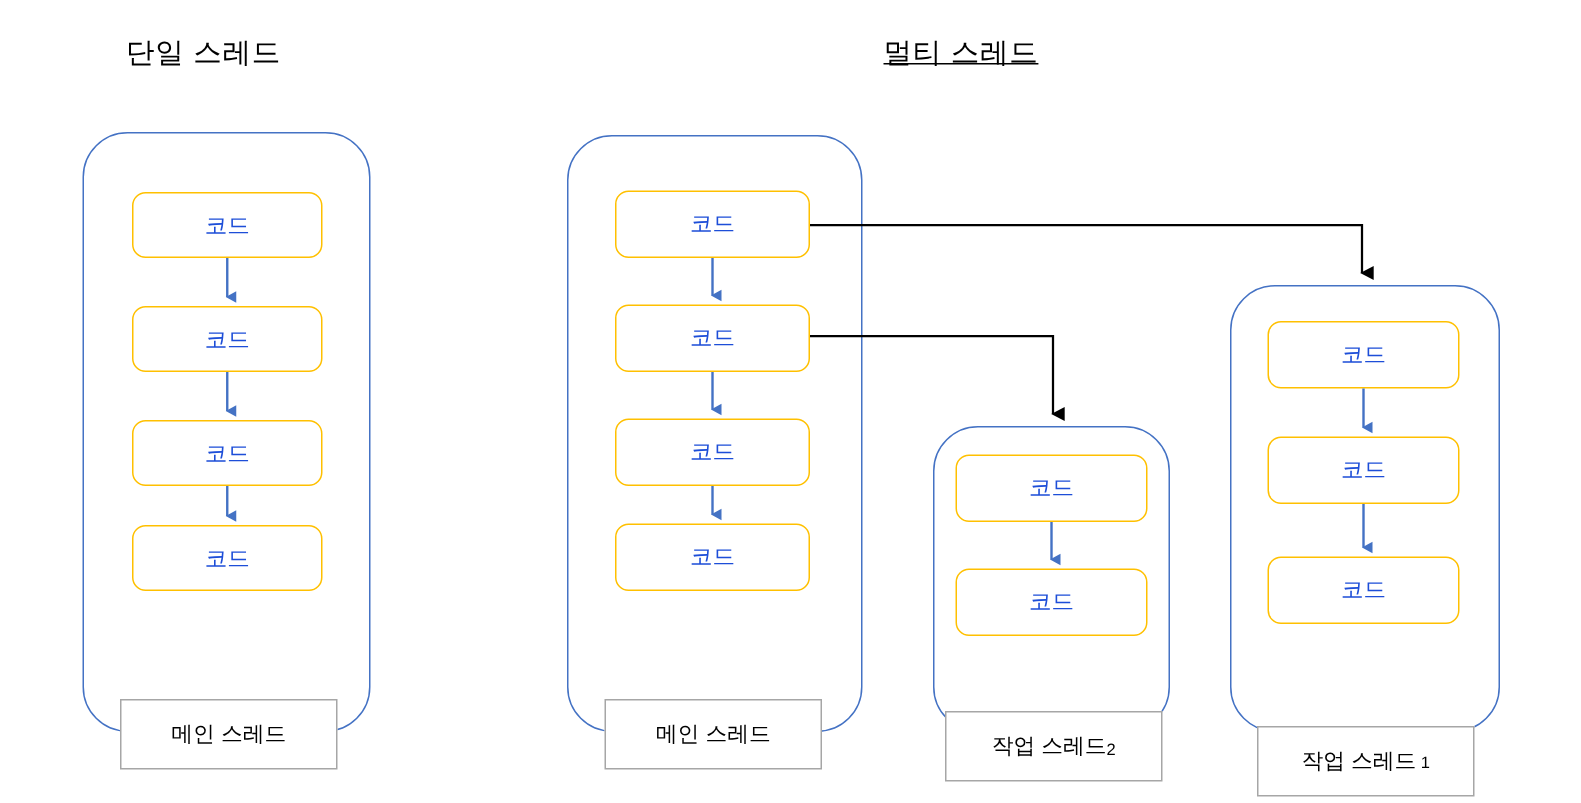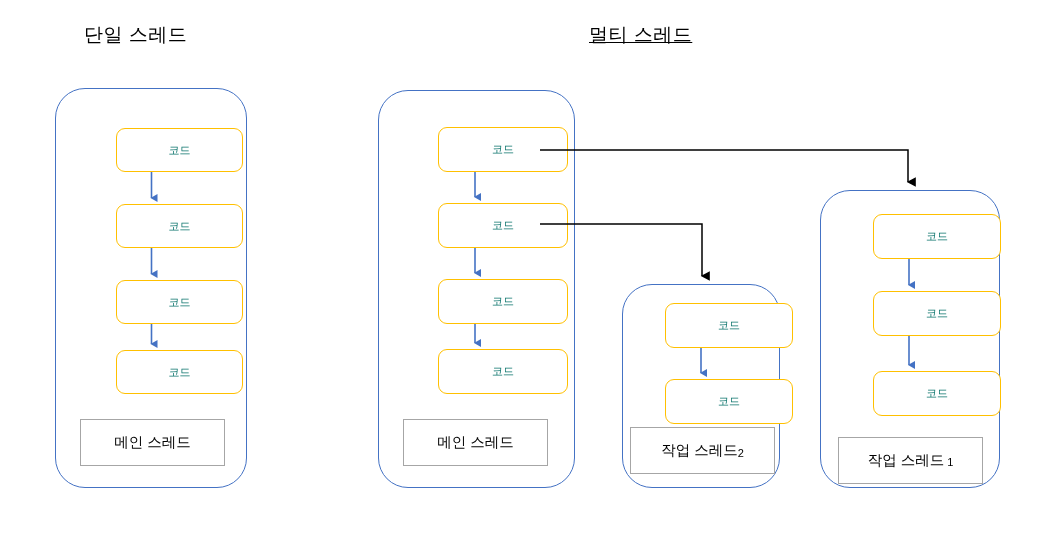--- a/index.html
+++ b/index.html
@@ -34,34 +34,34 @@
   }
   .code-box {
     position: absolute;
     box-sizing: border-box;
     border: 1.6px solid #FFC000;
     border-radius: 9px;
     background: #ffffff;
     display: flex;
     align-items: center;
     justify-content: center;
-    font-size: 11px;
-    color: #0f766e;
-    margin-left: 28px;
+    font-size: 15px;
+    color: #1d4ed8;
   }
   .label-box {
     position: absolute;
     box-sizing: border-box;
     border: 1.1px solid #a6a6a6;
     background: #ffffff;
     display: flex;
     align-items: center;
     justify-content: center;
     font-size: 14.5px;
     color: #000000;
+    margin-top: 47px;
   }
   .label-box .sub {
     font-size: 11px;
     vertical-align: baseline;
     position: relative;
     top: 2px;
   }
   .label-box .sub.spaced {
     margin-left: 3px;
     top: 1px;

